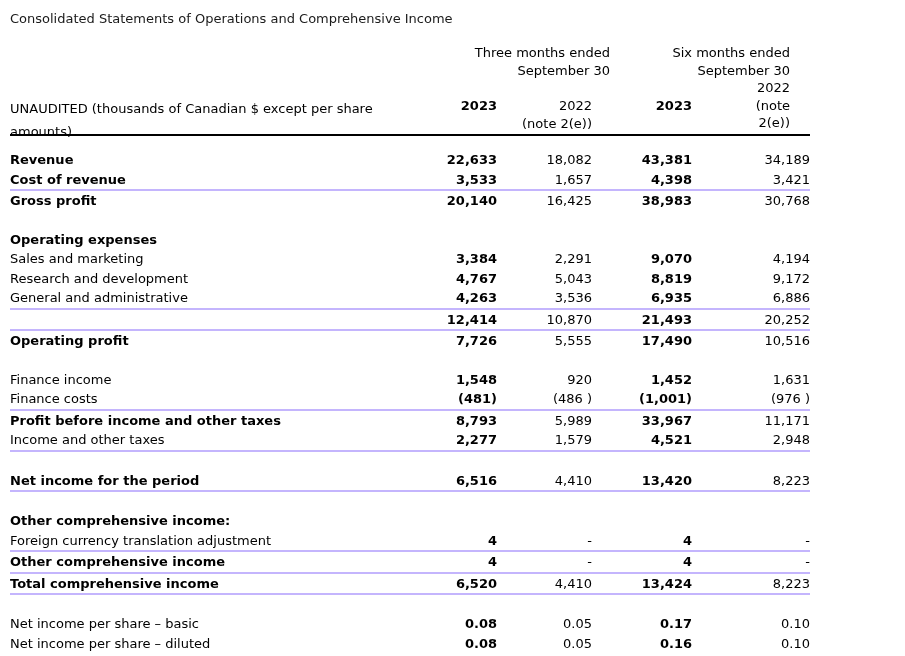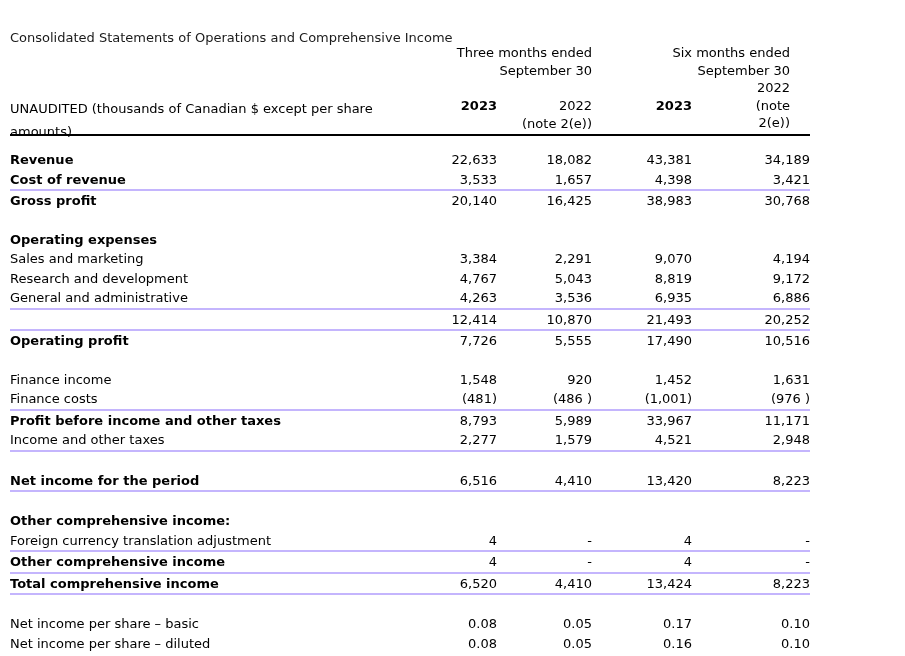--- a/index.html
+++ b/index.html
@@ -15,21 +15,20 @@
   }
   .page { position: relative; width: 905px; height: 656px; }
 
   .doc-title {
     position: absolute;
     left: 10px;
     top: 11px;
     font-size: 13px;
     color: #1a1a1a;
     white-space: nowrap;
-    margin-top: 19px;
   }
 
   .statement {
     position: absolute;
     left: 10px;
     top: 40px;
     width: 800px;
   }
 
   
@@ -37,21 +36,21 @@
     position: relative;
     height: 94px;
     border-bottom: 2px solid #000;
   }
   .stmt-header .blk {
     position: absolute;
     text-align: right;
     line-height: 17.5px;
     white-space: nowrap;
   }
-  .pg1 { top: 4px;  right: 218px; }
+  .pg1 { top: 4px;  right: 200px; }
   .pg2 { top: 4px;  right: 20px;  }
   .h-c1 { top: 57px; right: 313px; font-weight: bold; }
   .h-c2 { top: 57px; right: 218px; }
   .h-c3 { top: 57px; right: 118px; font-weight: bold; }
   .h-c4 { top: 39px; right: 20px;  }
   .unaudited {
     position: absolute;
     left: 0;
     top: 57px;
     width: 388px;
@@ -67,21 +66,21 @@
     margin: 0;
   }
   table.stmt td {
     padding: 0;
     height: 19.5px;
     vertical-align: middle;
     overflow: visible;
   }
   td.lbl { text-align: left; white-space: nowrap; margin-left: 32px; }
   td.num { text-align: right; white-space: pre; }
-  td.c1, td.c3 { font-weight: normal; }
+  td.c1, td.c3 { font-weight: bold; }
   td.c4 { padding-right: 20px; }
   .b { font-weight: bold; }
   tr.rule td { border-bottom: 2px solid #c4b5fd; }
   tr.spacer td { height: 19px; }
   tr.spacer:first-child td { height: 14px; }
 </style>
 </head>
 <body>
 
 <div class="page">

